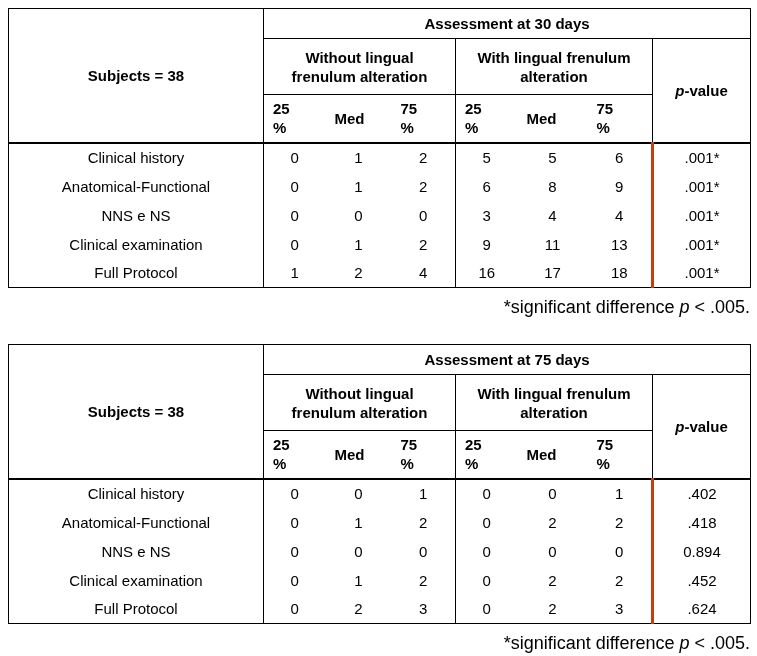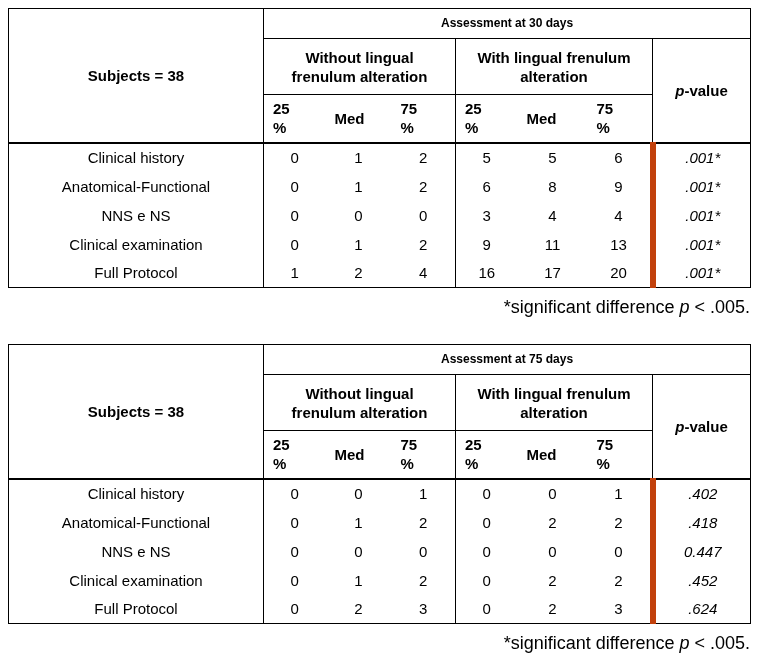--- a/index.html
+++ b/index.html
@@ -41,21 +41,21 @@
   .col-p { width: 98px; }
 
   
   th.subjects {
     border-right: 1px solid #000;
     border-bottom: 2px solid #000;
   }
   th.title {
     height: 30px;
     border-bottom: 1px solid #000;
-    font-size: 12px;
+    font-size: 15px;
   }
   th.group {
     height: 56px;
     border-bottom: 1px solid #000;
     padding: 0 14px;
   }
   th.gdiv, td.gdiv { border-left: 1px solid #000; }
   th.pval {
     border-left: 1px solid #000;
     border-bottom: 2px solid #000;
@@ -64,21 +64,21 @@
     height: 48px;
     border-bottom: 2px solid #000;
     text-align: left;
     padding-left: 9px;
     white-space: pre-line;
   }
 
   
   tbody td { height: 29px; }
   td.rowlabel { border-right: 1px solid #000; margin-left: 27px; }
-  td.pcol { border-left: 6px solid #c2410c; font-style: italic; }
+  td.pcol { border-left: 3px solid #c2410c; }
 
   .footnote {
     width: 742px;
     text-align: right;
     font-size: 18px;
     line-height: 19px;
     margin: 10px 0 27px 0;
   }
   .footnote i, th.pval i { font-style: italic; }
 </style>
@@ -162,21 +162,21 @@
         <td>13</td>
         <td class="pcol">.001*</td>
       </tr>
       <tr>
         <td class="rowlabel">Full Protocol</td>
         <td>1</td>
         <td>2</td>
         <td>4</td>
         <td class="gdiv">16</td>
         <td>17</td>
-        <td>20</td>
+        <td>18</td>
         <td class="pcol">.001*</td>
       </tr>
     </tbody>
   </table>
   <div class="footnote"><span>*significant difference </span><i>p</i><span> &lt; .005.</span></div>
 
   <table class="data-table">
     <colgroup>
       <col class="col-subjects">
         <col class="col-1">
@@ -232,21 +232,21 @@
         <td class="pcol">.418</td>
       </tr>
       <tr>
         <td class="rowlabel">NNS e NS</td>
         <td>0</td>
         <td>0</td>
         <td>0</td>
         <td class="gdiv">0</td>
         <td>0</td>
         <td>0</td>
-        <td class="pcol">0.447</td>
+        <td class="pcol">0.894</td>
       </tr>
       <tr>
         <td class="rowlabel">Clinical examination</td>
         <td>0</td>
         <td>1</td>
         <td>2</td>
         <td class="gdiv">0</td>
         <td>2</td>
         <td>2</td>
         <td class="pcol">.452</td>

